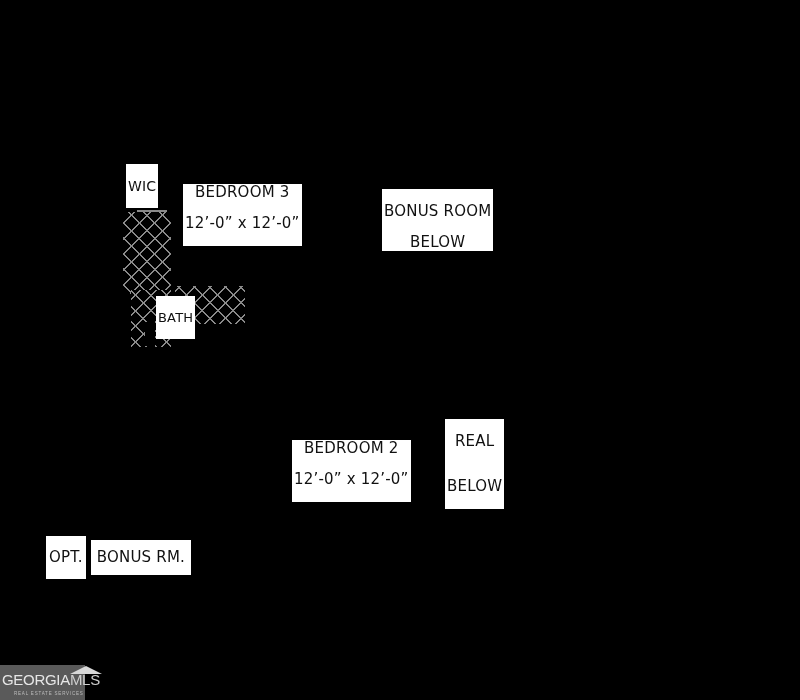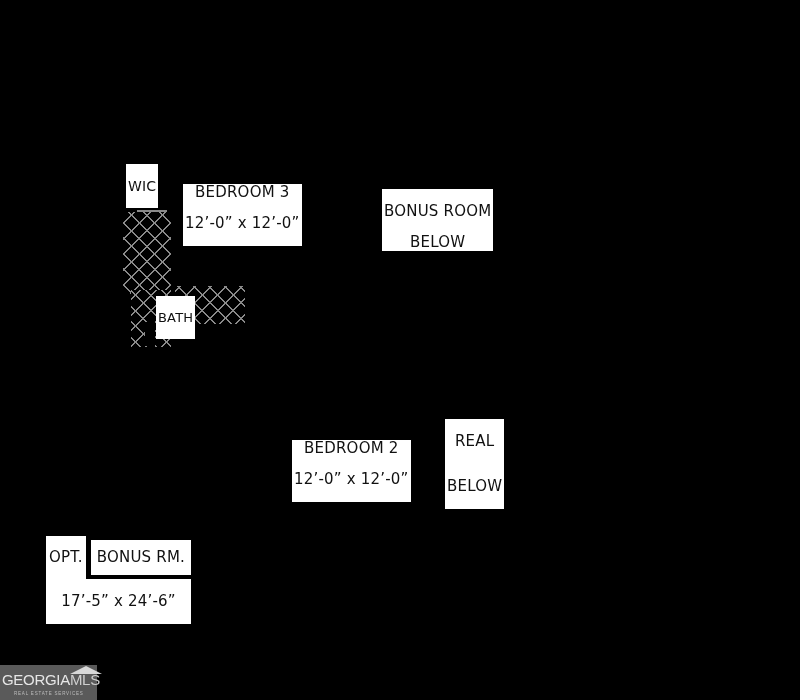--- a/index.html
+++ b/index.html
@@ -37,21 +37,21 @@
       background-color: #000;
     }
     .wall-line {
       position: absolute;
       background: #8a8a8a;
     }
     #logo {
       position: absolute;
       left: 0;
       top: 665px;
-      width: 97px;
+      width: 85px;
       height: 35px;
       background: #5a5a5a;
     }
     #logo .brand {
       position: absolute;
       left: 2px;
       top: 6px;
       font-family: "Liberation Sans", sans-serif;
       font-size: 15px;
       color: #e6e6e6;
@@ -116,21 +116,20 @@
   </div>
 
   <div class="label" style="left:292px; top:440px;">
     <span class="line" style="padding:1px 10px;">BEDROOM 2</span>
     <span class="line">12’-0” x 12’-0”</span>
   </div>
 
   <div class="label" style="left:46px; top:536px; background:transparent;">
     <span class="line" style="display:inline-block; background:#fff; padding:14px 3px;">OPT.</span>
     <span class="line" style="display:inline-block; background:#fff; padding:10px 6px;">BONUS RM.</span>
-    <span class="line" style="background:#fff;">17’-5” x 24’-6”</span>
   </div>
 
   <div id="logo">
     <div class="roof"></div>
     <div class="brand">
       <span>GEORGIA</span><span class="mls">MLS</span>
     </div>
     <div class="tagline">REAL ESTATE SERVICES</div>
   </div>
 

